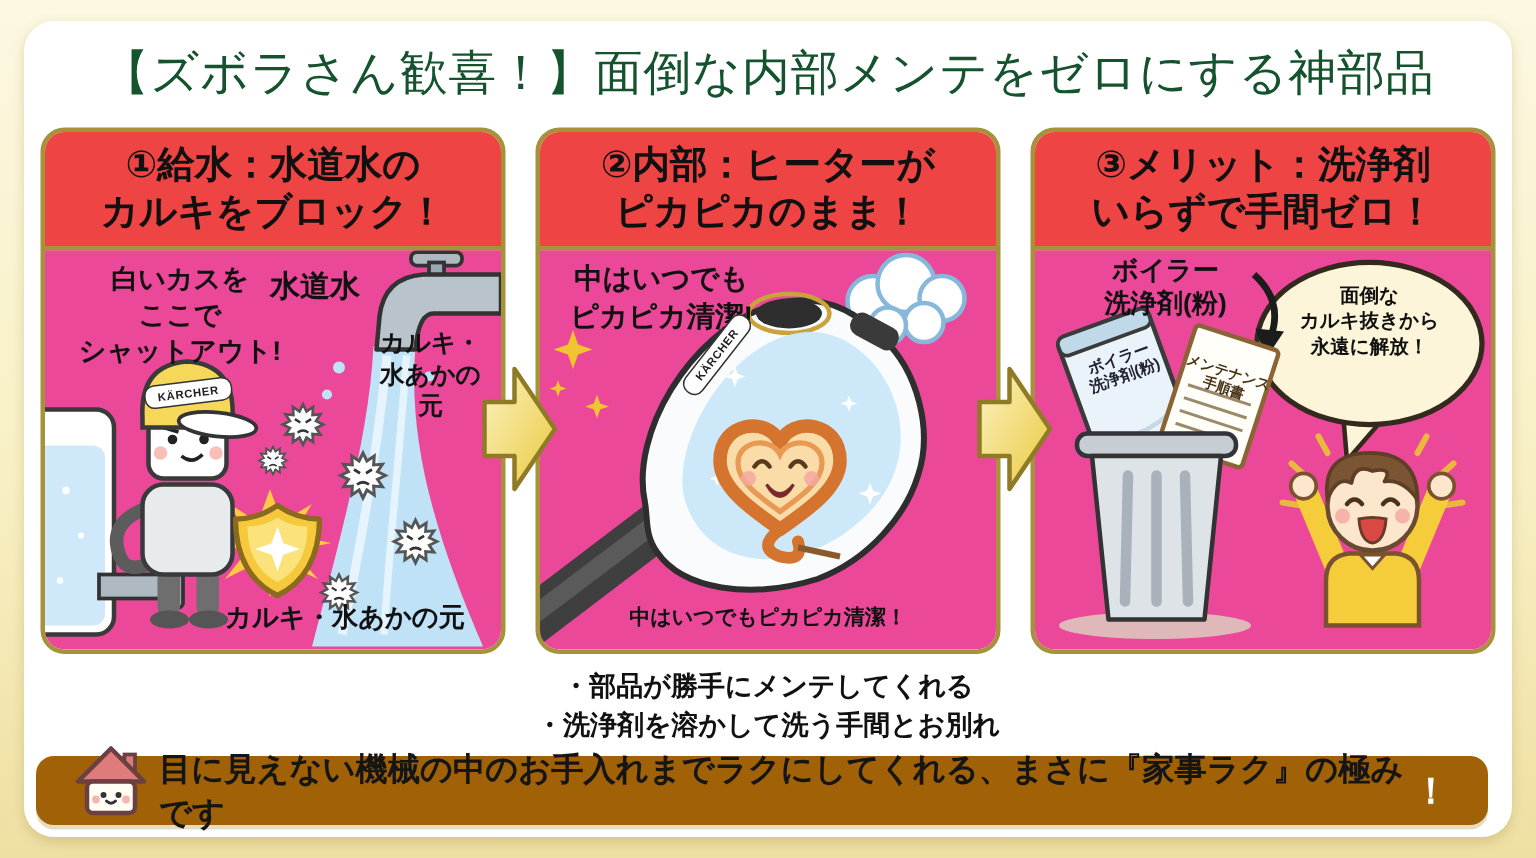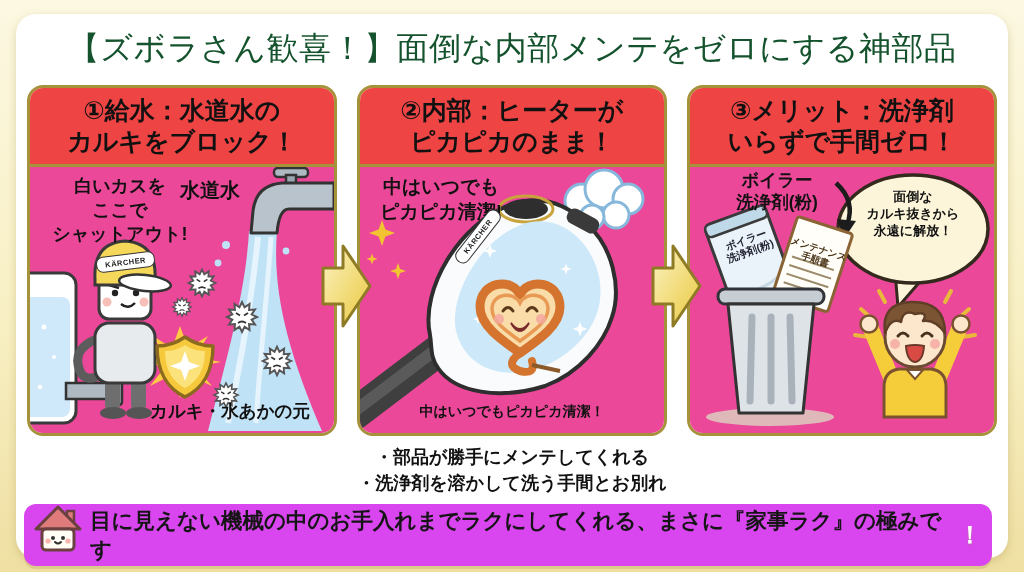--- a/index.html
+++ b/index.html
@@ -52,24 +52,24 @@
              font-size:10.5px;line-height:1.15;color:#223;}
   .paper-label{left:97px;top:76px;width:60px;transform:rotate(18deg);text-align:center;
              font-size:9.5px;line-height:1.2;color:#4a3418;}
   .flow-arrow{position:absolute;top:153px;width:54px;height:96px;z-index:5;}
   .a1{left:293px;} .a2{left:623px;}
   .bullets{
     position:absolute;top:430px;left:0;right:0;text-align:center;
     font-size:18px;font-weight:800;line-height:1.45;color:#111;
   }
   .footer{
-    position:absolute;left:8px;top:490px;width:968px;height:62px;
-    background:#d946ef;border-radius:12px;
+    position:absolute;left:8px;top:490px;width:968px;height:46px;
+    background:#a16207;border-radius:12px;
     box-shadow:0 3px 0 rgba(200,180,110,.45);
-    display:flex;align-items:center;padding:0 10px;box-sizing:border-box;
+    display:flex;align-items:center;padding:0 26px;box-sizing:border-box;
   }
   .house{width:48px;height:52px;margin-top:-12px;flex:0 0 auto;}
   .footer-text{font-size:21.5px;font-weight:800;margin-left:8px;color:#151515;}
   .footer-bang{font-size:24px;font-weight:800;color:#ffffff;margin-left:3px;
                text-shadow:0 1px 2px rgba(150,130,60,.55);}
 </style>
 </head>
 <body>
 
 <div class="stage">
@@ -149,20 +149,23 @@
         <use href="#mon" transform="translate(212,150)"></use>
         <use href="#mon" transform="translate(247,194) scale(0.95)"></use>
         <use href="#mon" transform="translate(196,228) scale(0.8)"></use>
         <use href="#mon" transform="translate(152,140) scale(0.62)"></use>
       </svg>
 
       <div class="lbl callout1 pre">白いカスを
 ここで
 シャットアウト!</div>
       <div class="lbl tap">水道水</div>
+      <div class="lbl scale-r pre">カルキ・
+水あかの
+元</div>
       <div class="lbl scale-b">カルキ・水あかの元</div>
       <div class="brand-band brand1">KÄRCHER</div>
     </div>
    </section>
 
    <section class="panel p2">
     <header class="panel-h pre">②内部：ヒーターが
 ピカピカのまま！</header>
     <div class="panel-b">
       <svg class="art" width="304" height="266" viewBox="0 0 304 266">

